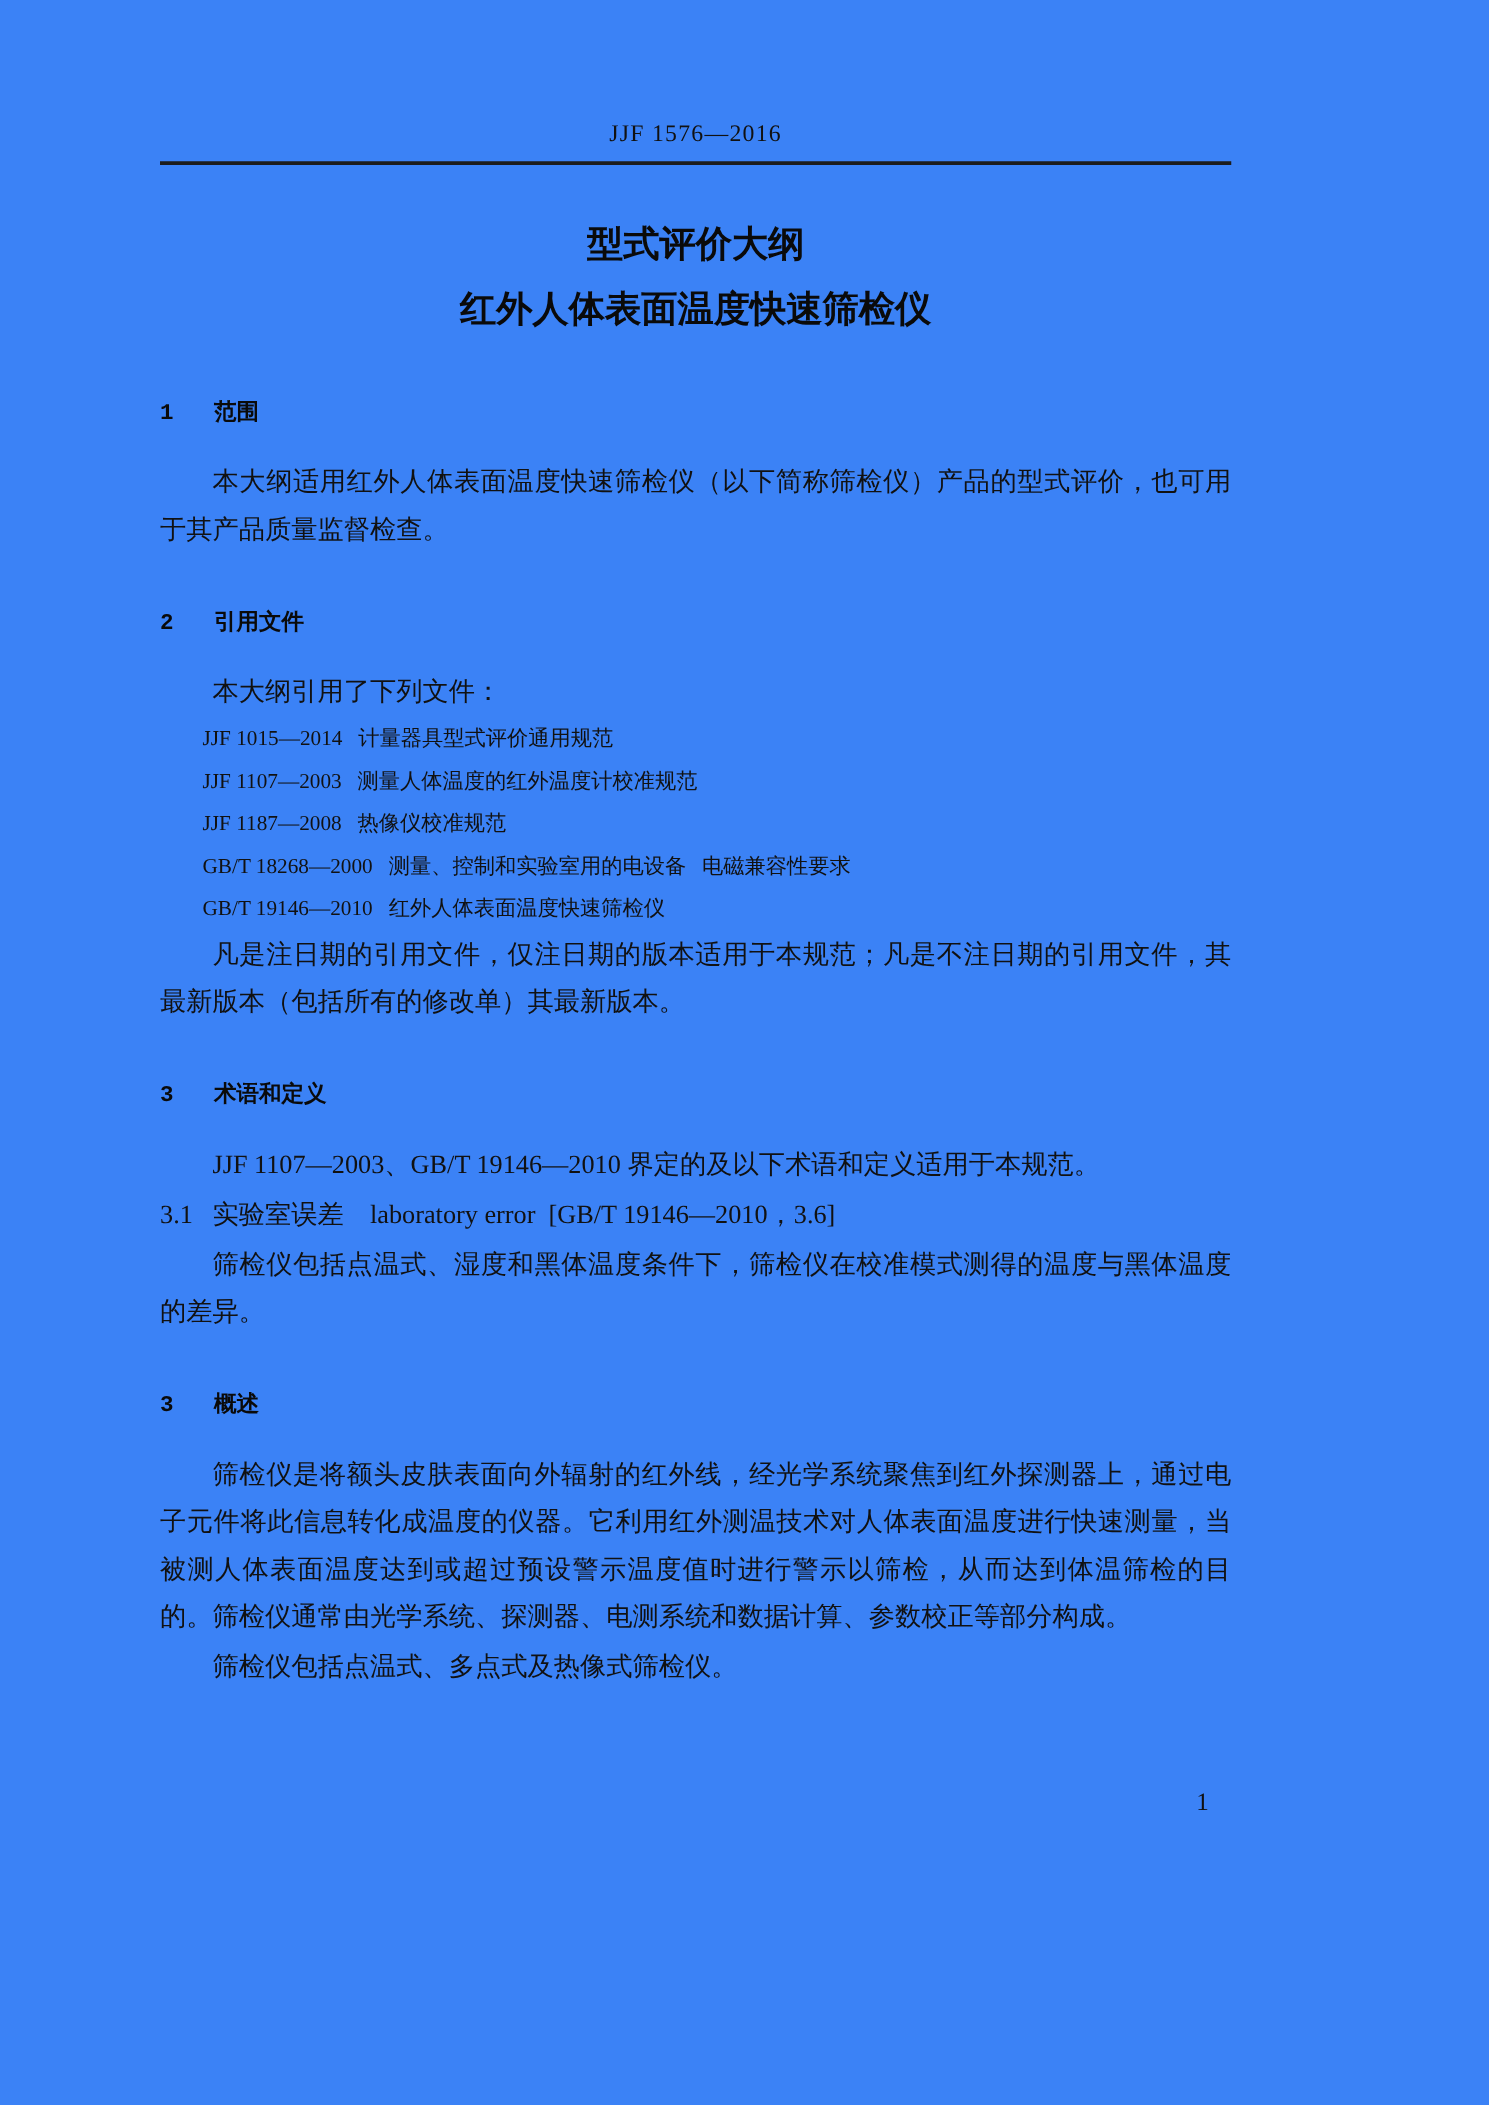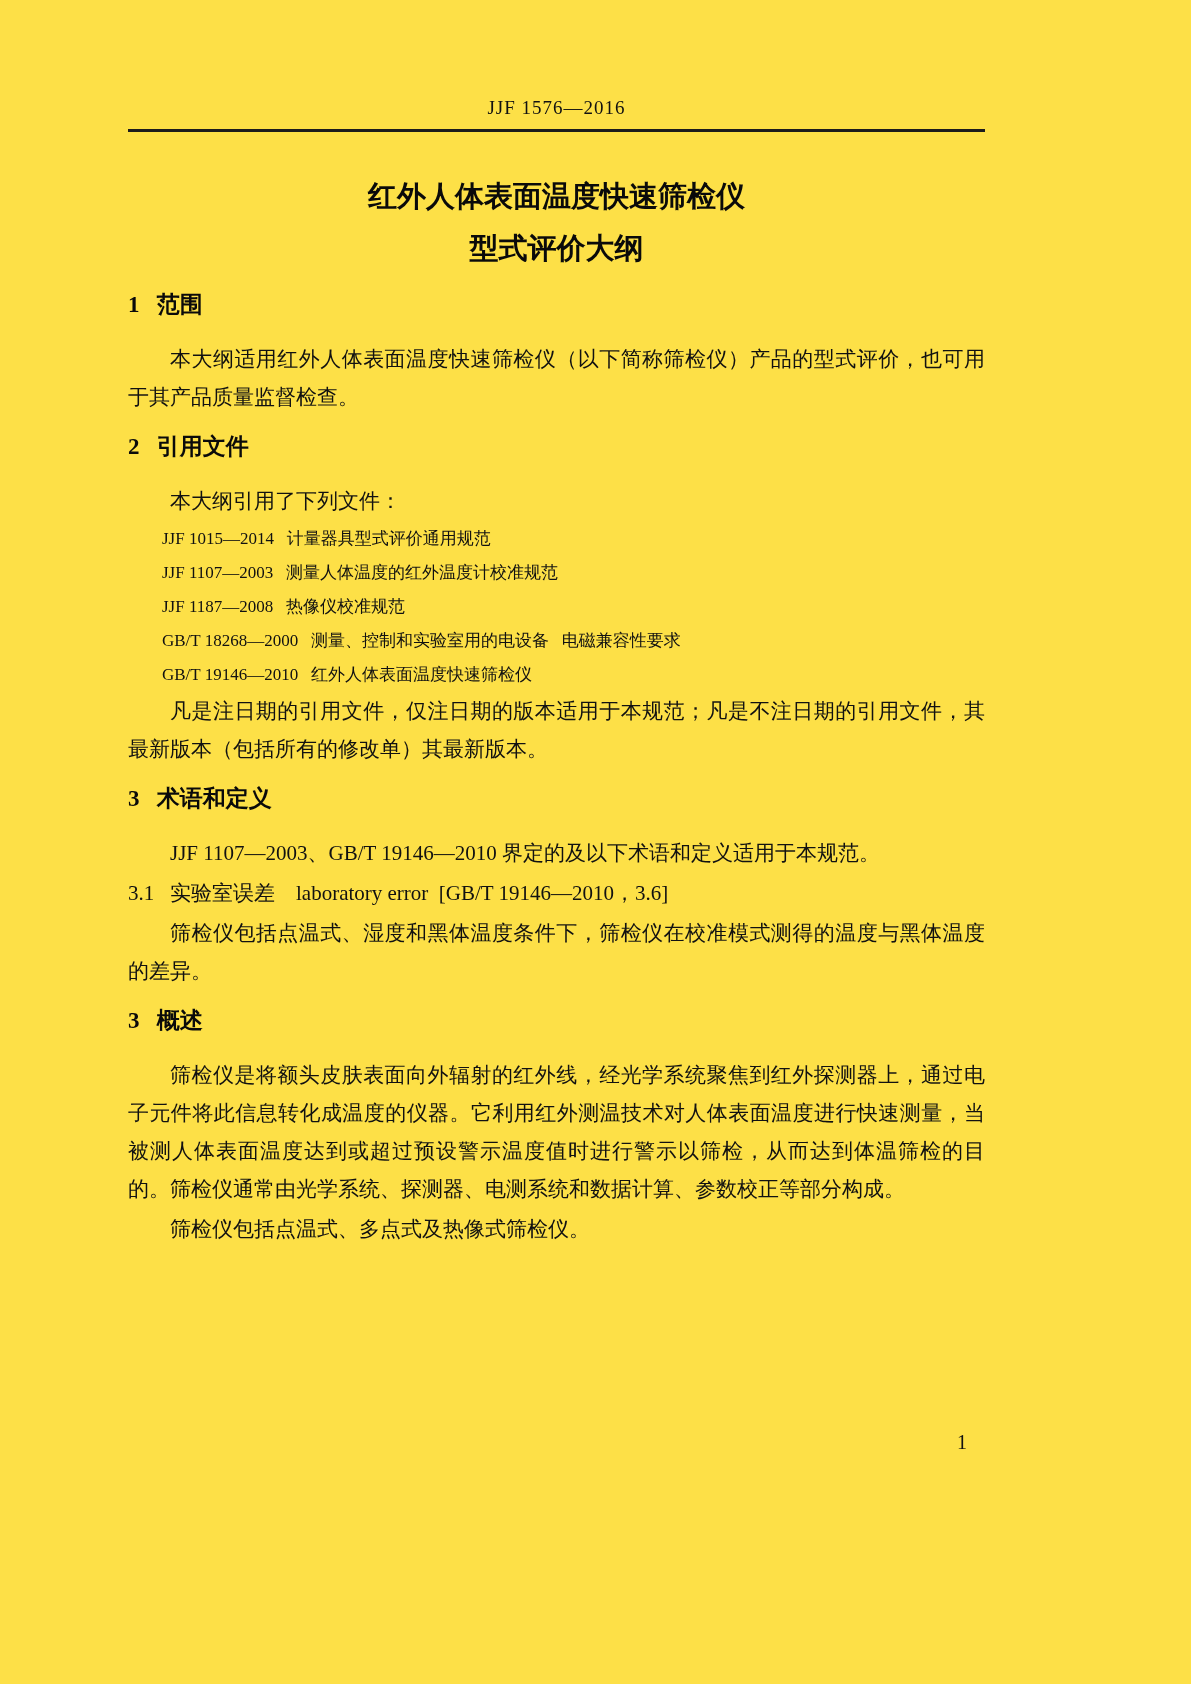--- a/index.html
+++ b/index.html
@@ -10,21 +10,21 @@
     color: #111;
     font-family: "Liberation Serif", "DejaVu Serif", serif;
     position: relative;
     overflow: hidden;
   }
   .page {
     position: relative;
     width: 1191px;
     height: 1684px;
     padding: 96px 206px 0 128px;
-    background: #fde047;
+    background: #3b82f6;
   }
   .doc-number {
     text-align: center;
     font-size: 19px;
     letter-spacing: 1px;
     line-height: 24px;
     white-space: pre-wrap;
   }
   .header-rule {
     border-bottom: 3px solid #1c1c1c;
@@ -34,25 +34,25 @@
     margin-top: 38px;
     text-align: center;
     font-family: "Liberation Sans", "DejaVu Sans", sans-serif;
     font-weight: bold;
     font-size: 29px;
     line-height: 52px;
     color: #0a0a0a;
   }
   .title .title-line { display: block; white-space: pre-wrap; }
   h2.sec-heading {
-    font-family: Liberation Serif, serif;
+    font-family: Liberation Mono, monospace;
     font-weight: bold;
-    font-size: 23px;
+    font-size: 18px;
     line-height: 30px;
-    margin: 16px 0 20px 0;
+    margin: 42px 0 20px 0;
     color: #0a0a0a;
     white-space: pre-wrap;
   }
   p.body-par {
     font-size: 21px;
     line-height: 38px;
     text-align: justify;
     text-indent: 2em;
     margin: 0 0 2px 0;
   }
@@ -81,22 +81,22 @@
 <body>
 
 <div class="page">
 
   <header>
     <div class="doc-number">JJF 1576—2016</div>
     <div class="header-rule"></div>
   </header>
 
   <h1 class="title">
+    <span class="title-line">型式评价大纲</span>
     <span class="title-line">红外人体表面温度快速筛检仪</span>
-    <span class="title-line">型式评价大纲</span>
   </h1>
 
   <section>
     <h2 class="sec-heading">1   范围</h2>
     <p class="body-par">本大纲适用红外人体表面温度快速筛检仪（以下简称筛检仪）产品的型式评价，也可用于其产品质量监督检查。</p>
   </section>
 
   <section>
     <h2 class="sec-heading">2   引用文件</h2>
     <p class="body-par">本大纲引用了下列文件：</p>

